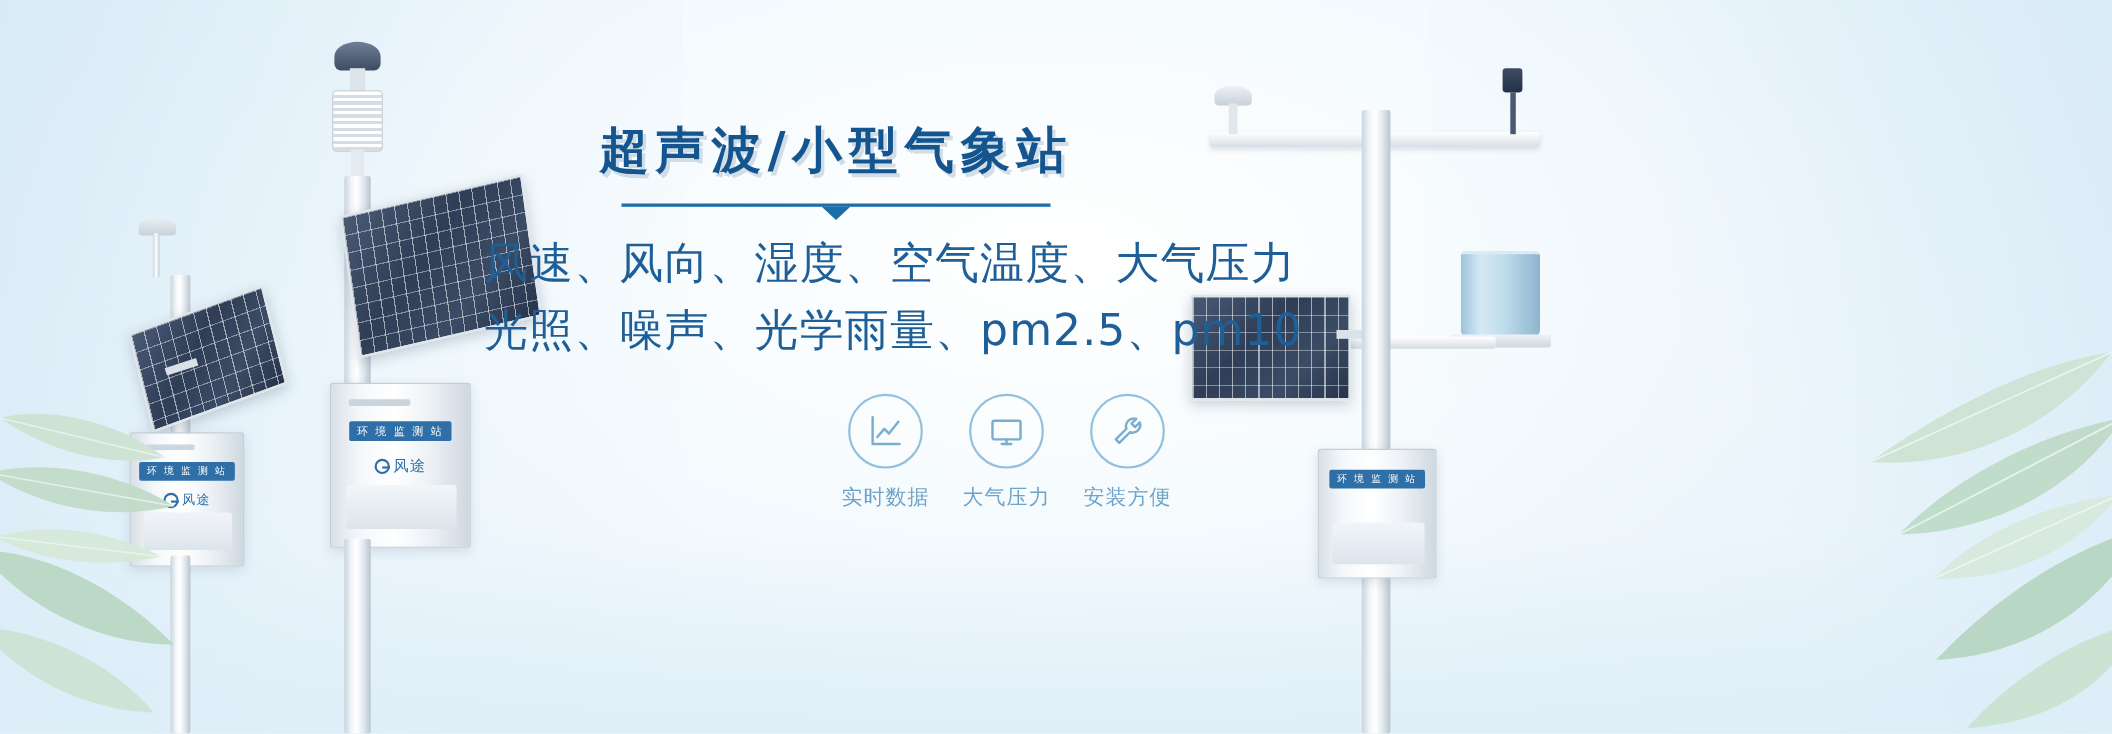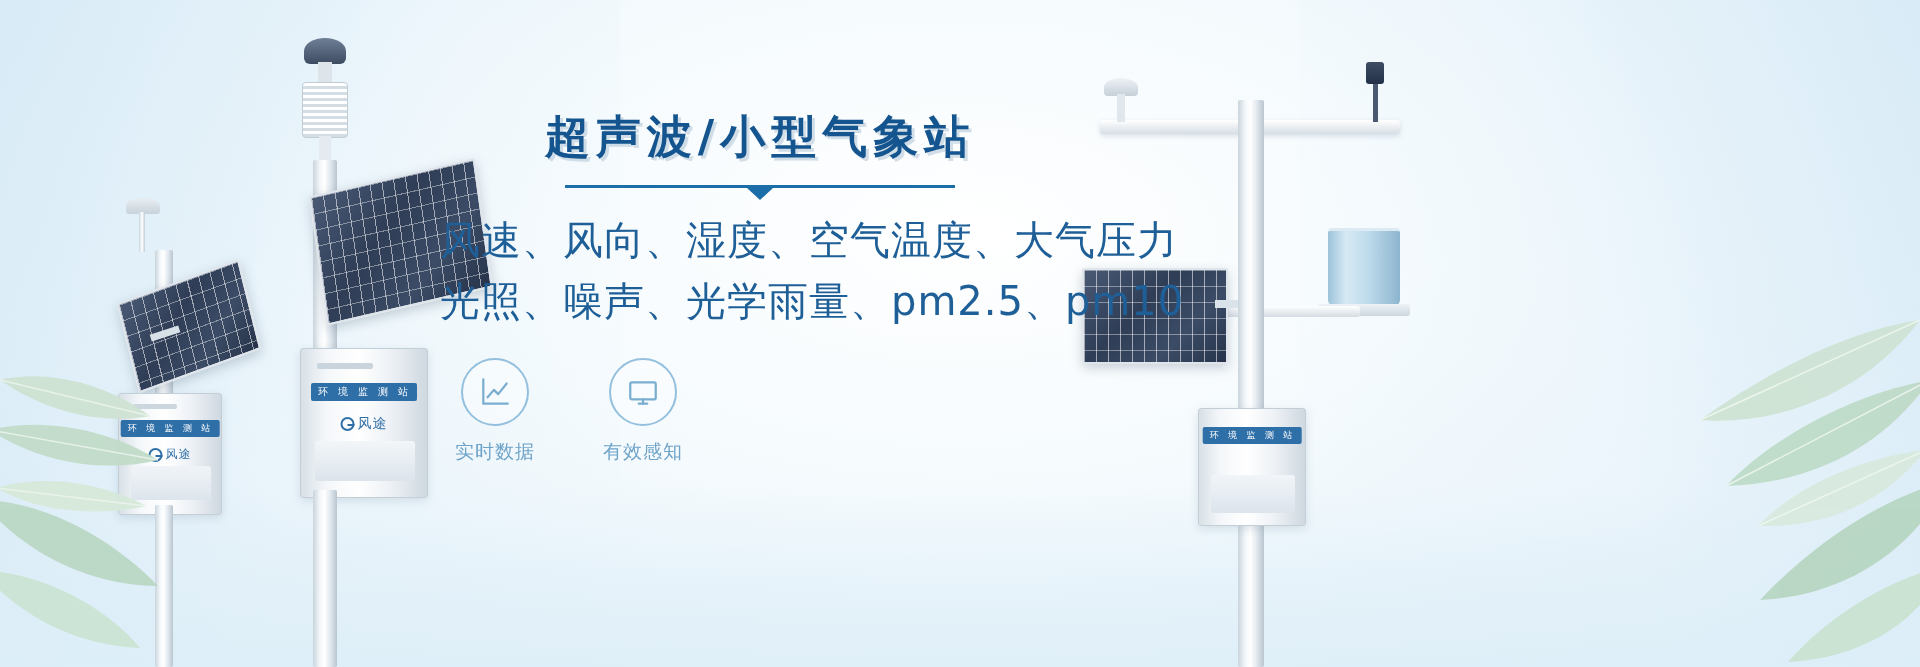--- a/index.html
+++ b/index.html
@@ -43,21 +43,21 @@
     border-left:13px solid transparent; border-right:13px solid transparent;
     border-top:12px solid #1c6ea8; }
   .sub { margin-top:22px; }
   .sub-line {
     font-family:"DejaVu Sans","Liberation Sans",sans-serif;
     font-size:40px; color:#1f5f97; line-height:1.52; letter-spacing:1px;
     white-space:nowrap;
   }
 
   
-  .features { margin-top:26px; display:flex; justify-content:flex-start; gap:38px; }
+  .features { margin-top:26px; display:flex; justify-content:flex-end; }
   .feature { width:110px; text-align:center; }
   .fcircle {
     width:68px; height:68px; margin:0 auto; border-radius:50%;
     border:2px solid #94c0dd; display:flex; align-items:center; justify-content:center;
     background:rgba(255,255,255,.35);
   }
   .fcircle svg { width:34px; height:34px; }
   .fcircle svg * { stroke:#7aaed0; fill:none; stroke-width:2.1;
     stroke-linecap:round; stroke-linejoin:round; }
   .flabel {
@@ -71,21 +71,21 @@
           border-radius:2px; }
   .cabinet {
     background:linear-gradient(to right,#d8e0e6 0%,#f4f7fa 20%,#ffffff 45%,#eef2f6 70%,#cfd8e0 100%);
     border:1px solid #c4ced7; border-radius:3px;
     box-shadow:0 3px 10px rgba(120,140,160,.22);
   }
   .cab-label {
     position:absolute; left:50%; transform:translateX(-50%);
     background:#2f6fa8; color:#fff; font-size:9px; letter-spacing:2px;
     padding:2px 7px; border-radius:2px; white-space:nowrap;
-    font-family:Liberation Mono, monospace;
+    font-family:Liberation Sans, sans-serif;
   }
   .brand {
     position:absolute; left:50%; transform:translateX(-50%);
     color:#2f6fa8; font-size:12px; letter-spacing:1px; white-space:nowrap;
     display:flex; align-items:center; gap:3px;
     font-family:"DejaVu Sans","Liberation Sans",sans-serif;
   }
   .brand .g {
     width:14px;height:14px;border-radius:50%;border:2px solid #2f6fa8;
     display:inline-block;position:relative;
@@ -276,20 +276,28 @@
 
 
       <div class="feature">
         <div class="fcircle">
           <svg viewBox="0 0 32 32">
             <rect x="4" y="7" width="24" height="16" rx="1.6"></rect>
             <line x1="12" y1="27" x2="20" y2="27"></line>
             <line x1="16" y1="23" x2="16" y2="27"></line>
           </svg>
         </div>
-        <div class="flabel">有效感知</div>
-      </div>
-
+        <div class="flabel">大气压力</div>
+      </div>
+
+      <div class="feature">
+        <div class="fcircle">
+          <svg viewBox="0 0 32 32">
+            <path d="M23.5 5.5 a6.6 6.6 0 0 0-8.4 8.4 L6 23 l3 3 9.1-9.1 a6.6 6.6 0 0 0 8.4-8.4 l-4 4 -3-3 z"></path>
+          </svg>
+        </div>
+        <div class="flabel">安装方便</div>
+      </div>
 
     </div>
   </div>
 
 </div>
 
 </body></html>

